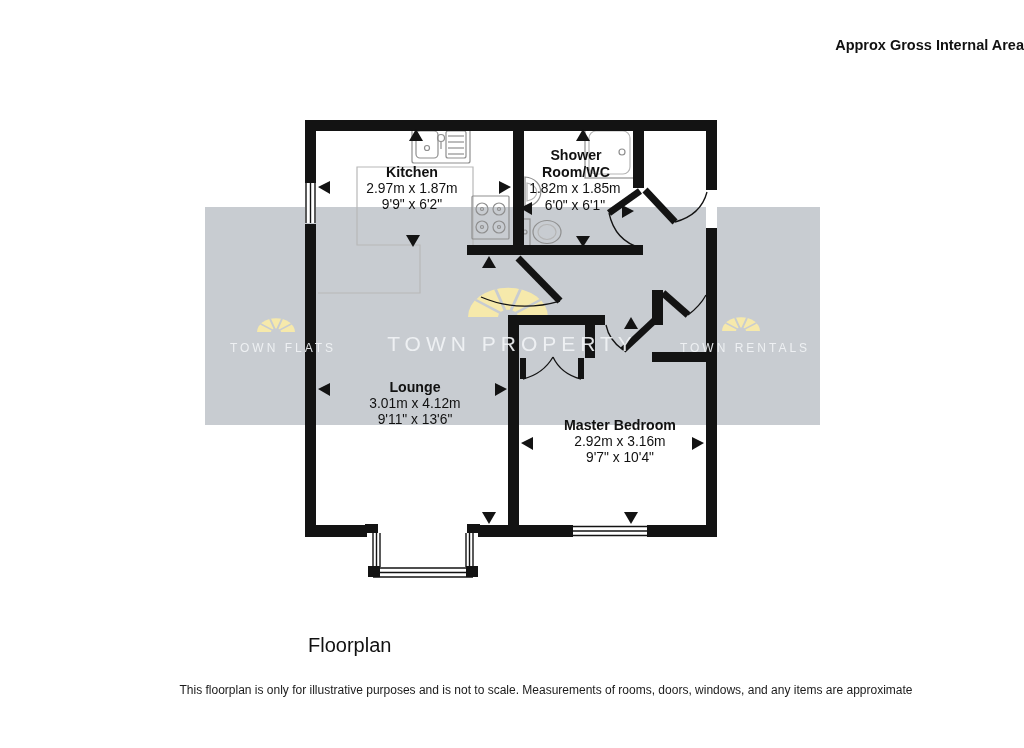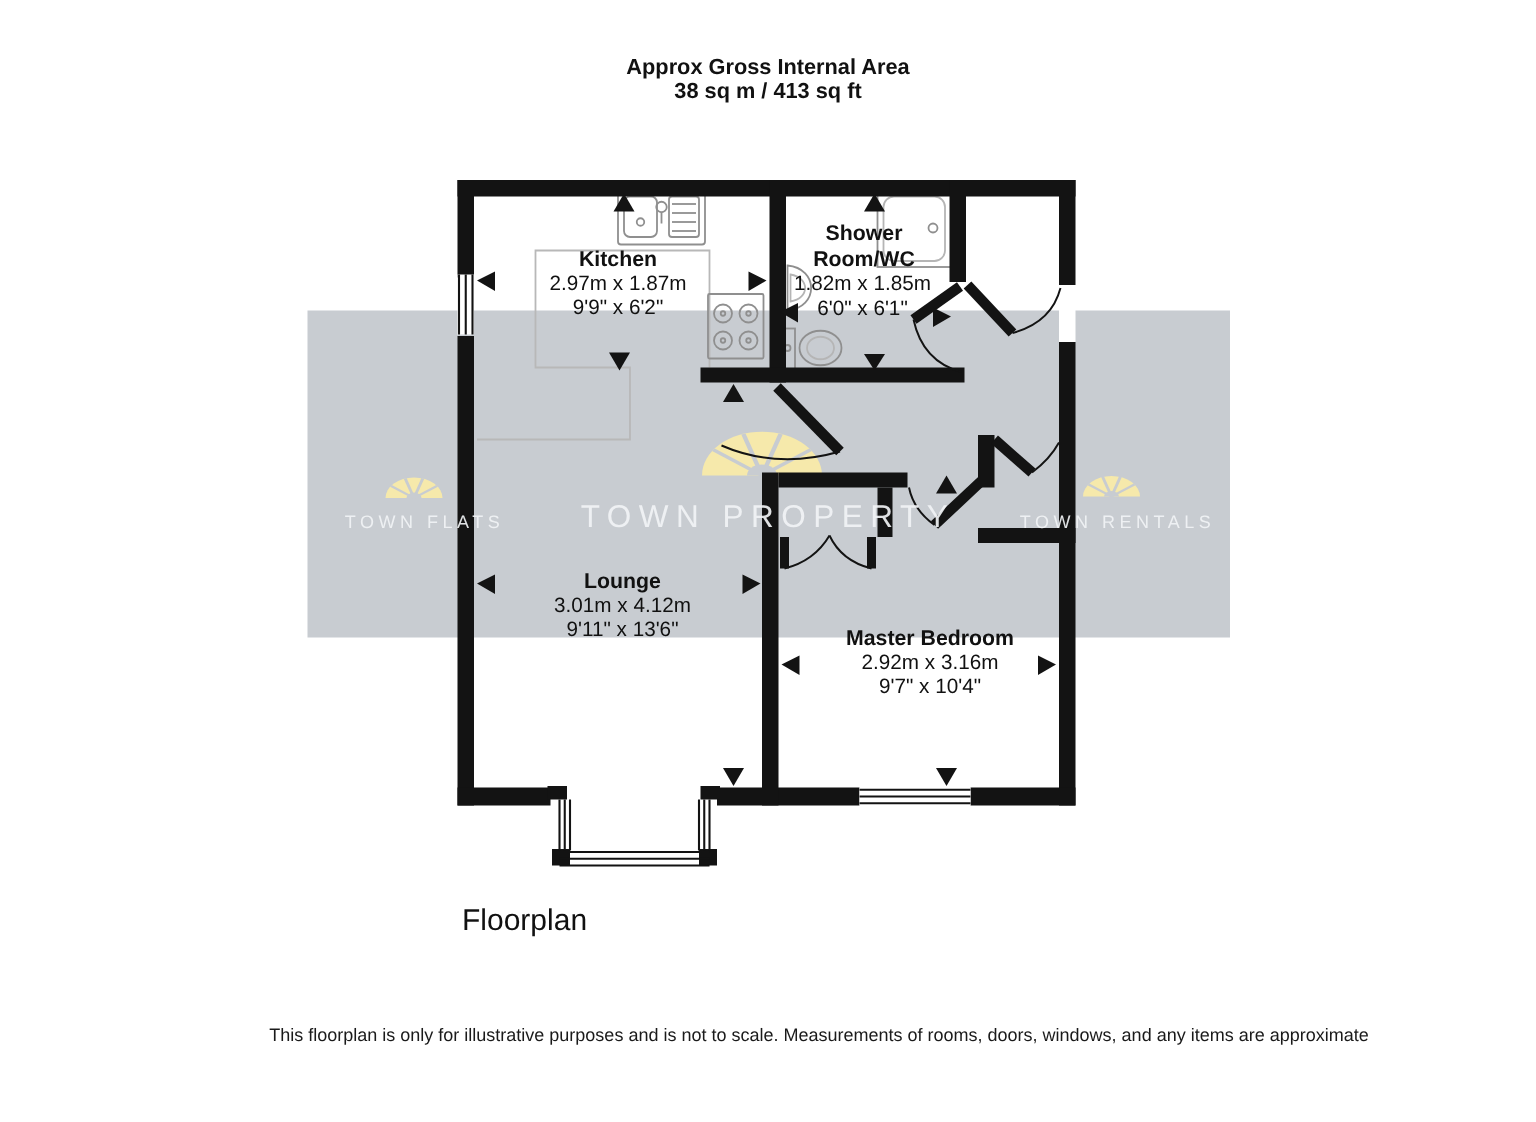--- a/index.html
+++ b/index.html
@@ -1,36 +1,35 @@
 <!DOCTYPE html>
 <html><head>
 <meta charset="utf-8">
 <style>
   html,body{margin:0;padding:0;background:#fff;}
   .page{position:relative;width:1024px;height:748px;background:#ffffff;overflow:hidden;
         font-family:"Liberation Sans", sans-serif;color:#111;}
-  .title-block{position:absolute;top:38px;left:0;width:100%;text-align:center;
+  .title-block{position:absolute;top:38px;left:0;width:100%;text-align:right;
                font-weight:bold;font-size:14.5px;line-height:15.5px;color:#111;}
   .plan-svg{position:absolute;left:0;top:0;}
-  .floorplan-label{position:absolute;left:308px;top:603px;font-size:20px;color:#111;}
+  .floorplan-label{position:absolute;left:308px;top:634px;font-size:20px;color:#111;}
   .disclaimer{position:absolute;top:683px;left:0;width:100%;text-align:center;
               font-size:12px;line-height:14.6px;color:#1a1a1a;margin-left:34px;}
   svg text{font-family:"Liberation Sans", sans-serif;}
   .room-name{font-weight:bold;font-size:14.2px;fill:#111;}
   .room-dim{font-size:13.8px;fill:#111;}
   .wm-text{fill:#f1f3f5;fill-opacity:0.92;}
 </style>
 </head>
 <body>
 
 <div class="page">
 
   <div class="title-block">
     <div>Approx Gross Internal Area</div>
-    <div>38 sq m / 413 sq ft</div>
   </div>
 
   <svg class="plan-svg" width="1024" height="748" viewBox="0 0 1024 748">
 
     <rect x="205" y="207" width="615" height="218" fill="#c8ccd1"></rect>
 
     <g transform="translate(276,332) scale(1,0.72)">
       <path d="M-19,0 A19,19 0 0 1 19,0 Z" fill="#f6e9ab"></path>
       <g stroke="#c8ccd1" stroke-width="2">
         <line x1="0" y1="0" x2="-15.4" y2="-11.2"></line>

